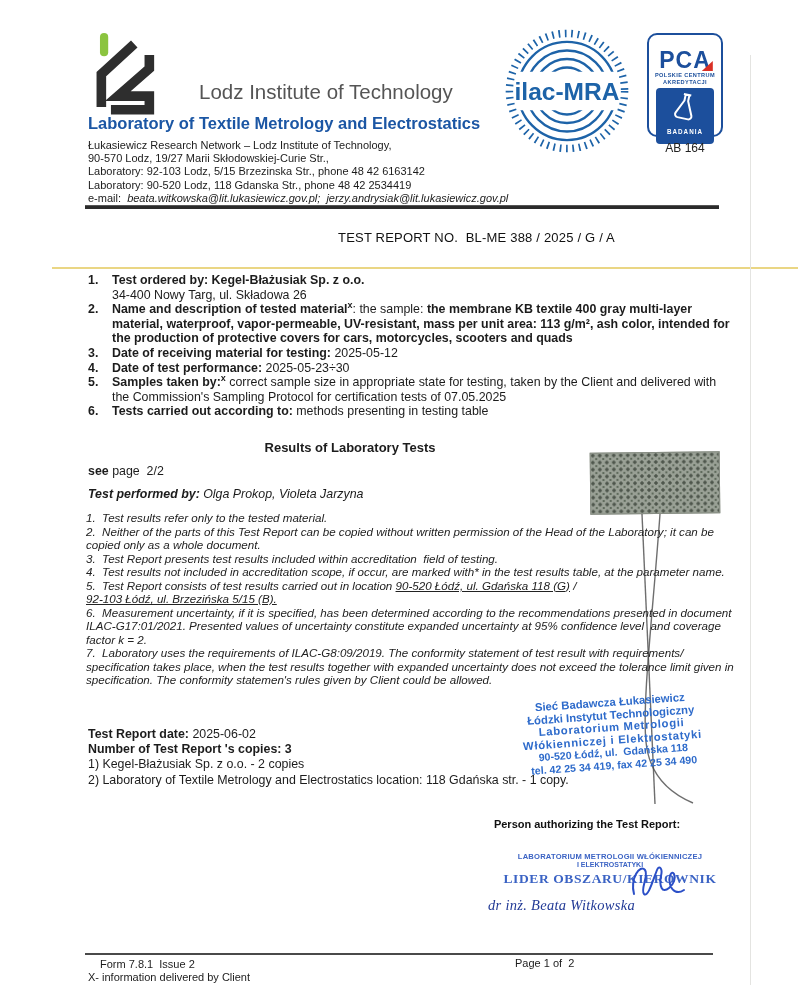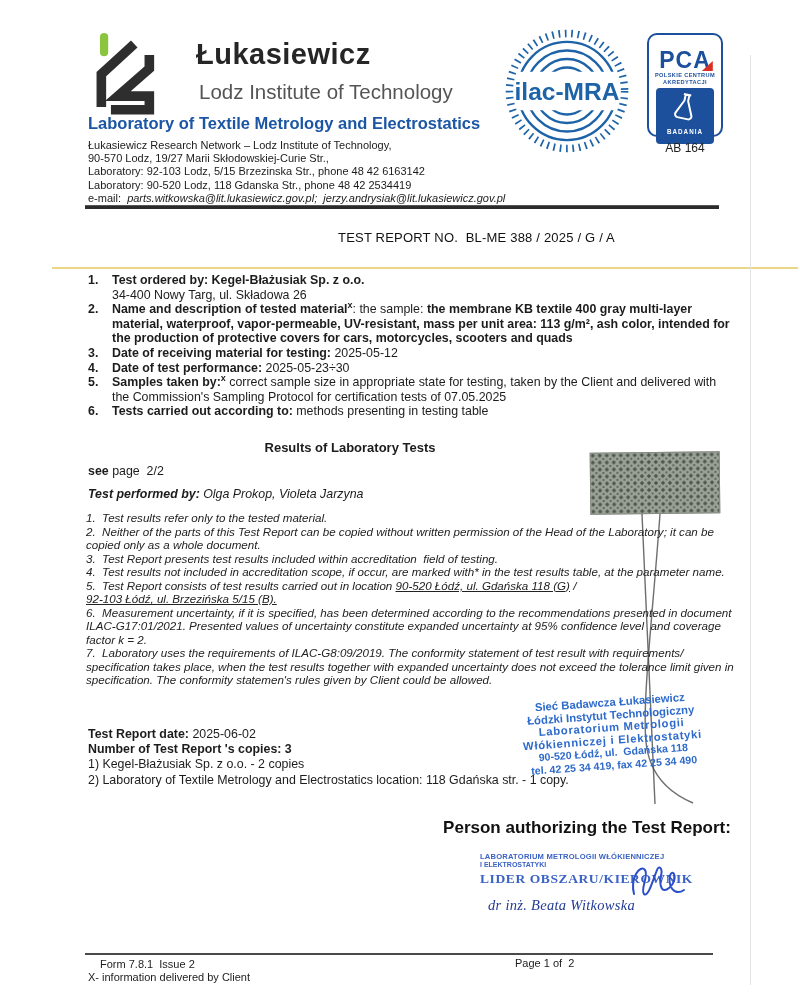--- a/index.html
+++ b/index.html
@@ -54,24 +54,24 @@
 
   
   .stamp1{left:487px;top:696px;width:250px;transform:rotate(-4deg);text-align:center;color:#2e6bcb;line-height:12.6px;}
   .stamp1 div{font-weight:600;font-size:11.3px;}
   .stamp1 div:nth-child(3),.stamp1 div:nth-child(4){font-weight:800;letter-spacing:.7px;}
   .stamp1 div:nth-child(5),.stamp1 div:nth-child(6){font-size:10.6px;}
 
   
   .meta{left:88px;top:727px;font-size:12.4px;line-height:15.2px;}
 
-  .person-auth{left:437px;top:818px;width:300px;text-align:center;font-size:17px;font-weight:700;color:#111;}
-
-  
-  .stamp2{left:480px;top:852px;width:260px;text-align:left;color:#3b63c4;}
+  .person-auth{left:437px;top:818px;width:300px;text-align:center;font-size:11px;font-weight:700;color:#111;}
+
+  
+  .stamp2{left:480px;top:852px;width:260px;text-align:center;color:#3b63c4;}
   .stamp2-l1{font-size:7.6px;font-weight:700;letter-spacing:.2px;line-height:9px;}
   .stamp2-l2{font-size:7px;font-weight:700;line-height:8.5px;}
   .stamp2-l3{font-family:"Liberation Serif","DejaVu Serif",serif;font-size:13.5px;font-weight:700;letter-spacing:.6px;line-height:17px;}
   .signature{left:628px;top:860px;}
   .signer{left:488px;top:897px;font-family:"Liberation Serif","DejaVu Serif",serif;font-style:italic;font-size:14.5px;color:#223a96;letter-spacing:.3px;}
 
   
   .footer-rule{left:85px;top:953px;width:628px;height:2px;background:#4a4a4a;}
   .footer-form{left:88px;top:958px;font-size:11px;padding-left:12px;}
   .footer-note{left:88px;top:971px;font-size:11px;}
@@ -82,30 +82,29 @@
 </head>
 <body>
 
 <div class="page">
 
   <svg class="abs" style="left:88px;top:33px;" width="98" height="96" viewBox="0 0 70 70">
     <line x1="11" y1="3" x2="11" y2="14" stroke="#8bc43f" stroke-width="6" stroke-linecap="round"></line>
     <polyline points="33,8 9,30 9,54" fill="none" stroke="#2e2e2e" stroke-width="7" stroke-linejoin="miter"></polyline>
     <path d="M44,16 L44,26 L21,46 L44,46 L44,56 L16,56" fill="none" stroke="#2e2e2e" stroke-width="7" stroke-linejoin="miter"></path>
   </svg>
-  <div class="abs brand-text">Łukasiewicz</div>
   <div class="abs lab-title">Laboratory of Textile Metrology and Electrostatics</div>
   <div class="abs brand-sub">Lodz Institute of Technology</div>
 
   <div class="abs addr">
     <div>Łukasiewicz Research Network – Lodz Institute of Technology,</div>
     <div>90-570 Lodz, 19/27 Marii Skłodowskiej-Curie Str.,</div>
     <div>Laboratory: 92-103 Lodz, 5/15 Brzezinska Str., phone 48 42 6163142</div>
     <div>Laboratory: 90-520  Lodz, 118 Gdanska Str., phone 48 42 2534419</div>
-    <div><span class="prewrap">e-mail:  </span><span class="email-em prewrap">parts.witkowska@lit.lukasiewicz.gov.pl;  jerzy.andrysiak@lit.lukasiewicz.gov.pl</span></div>
+    <div><span class="prewrap">e-mail:  </span><span class="email-em prewrap">beata.witkowska@lit.lukasiewicz.gov.pl;  jerzy.andrysiak@lit.lukasiewicz.gov.pl</span></div>
   </div>
 
   <svg class="abs seal-wrap" viewBox="0 0 120 120">
     <defs>
       <clipPath id="topc">
           <rect x="8" y="6" width="104" height="36"></rect>
         </clipPath>
       <clipPath id="botc">
           <rect x="8" y="78" width="104" height="36"></rect>
         </clipPath>

